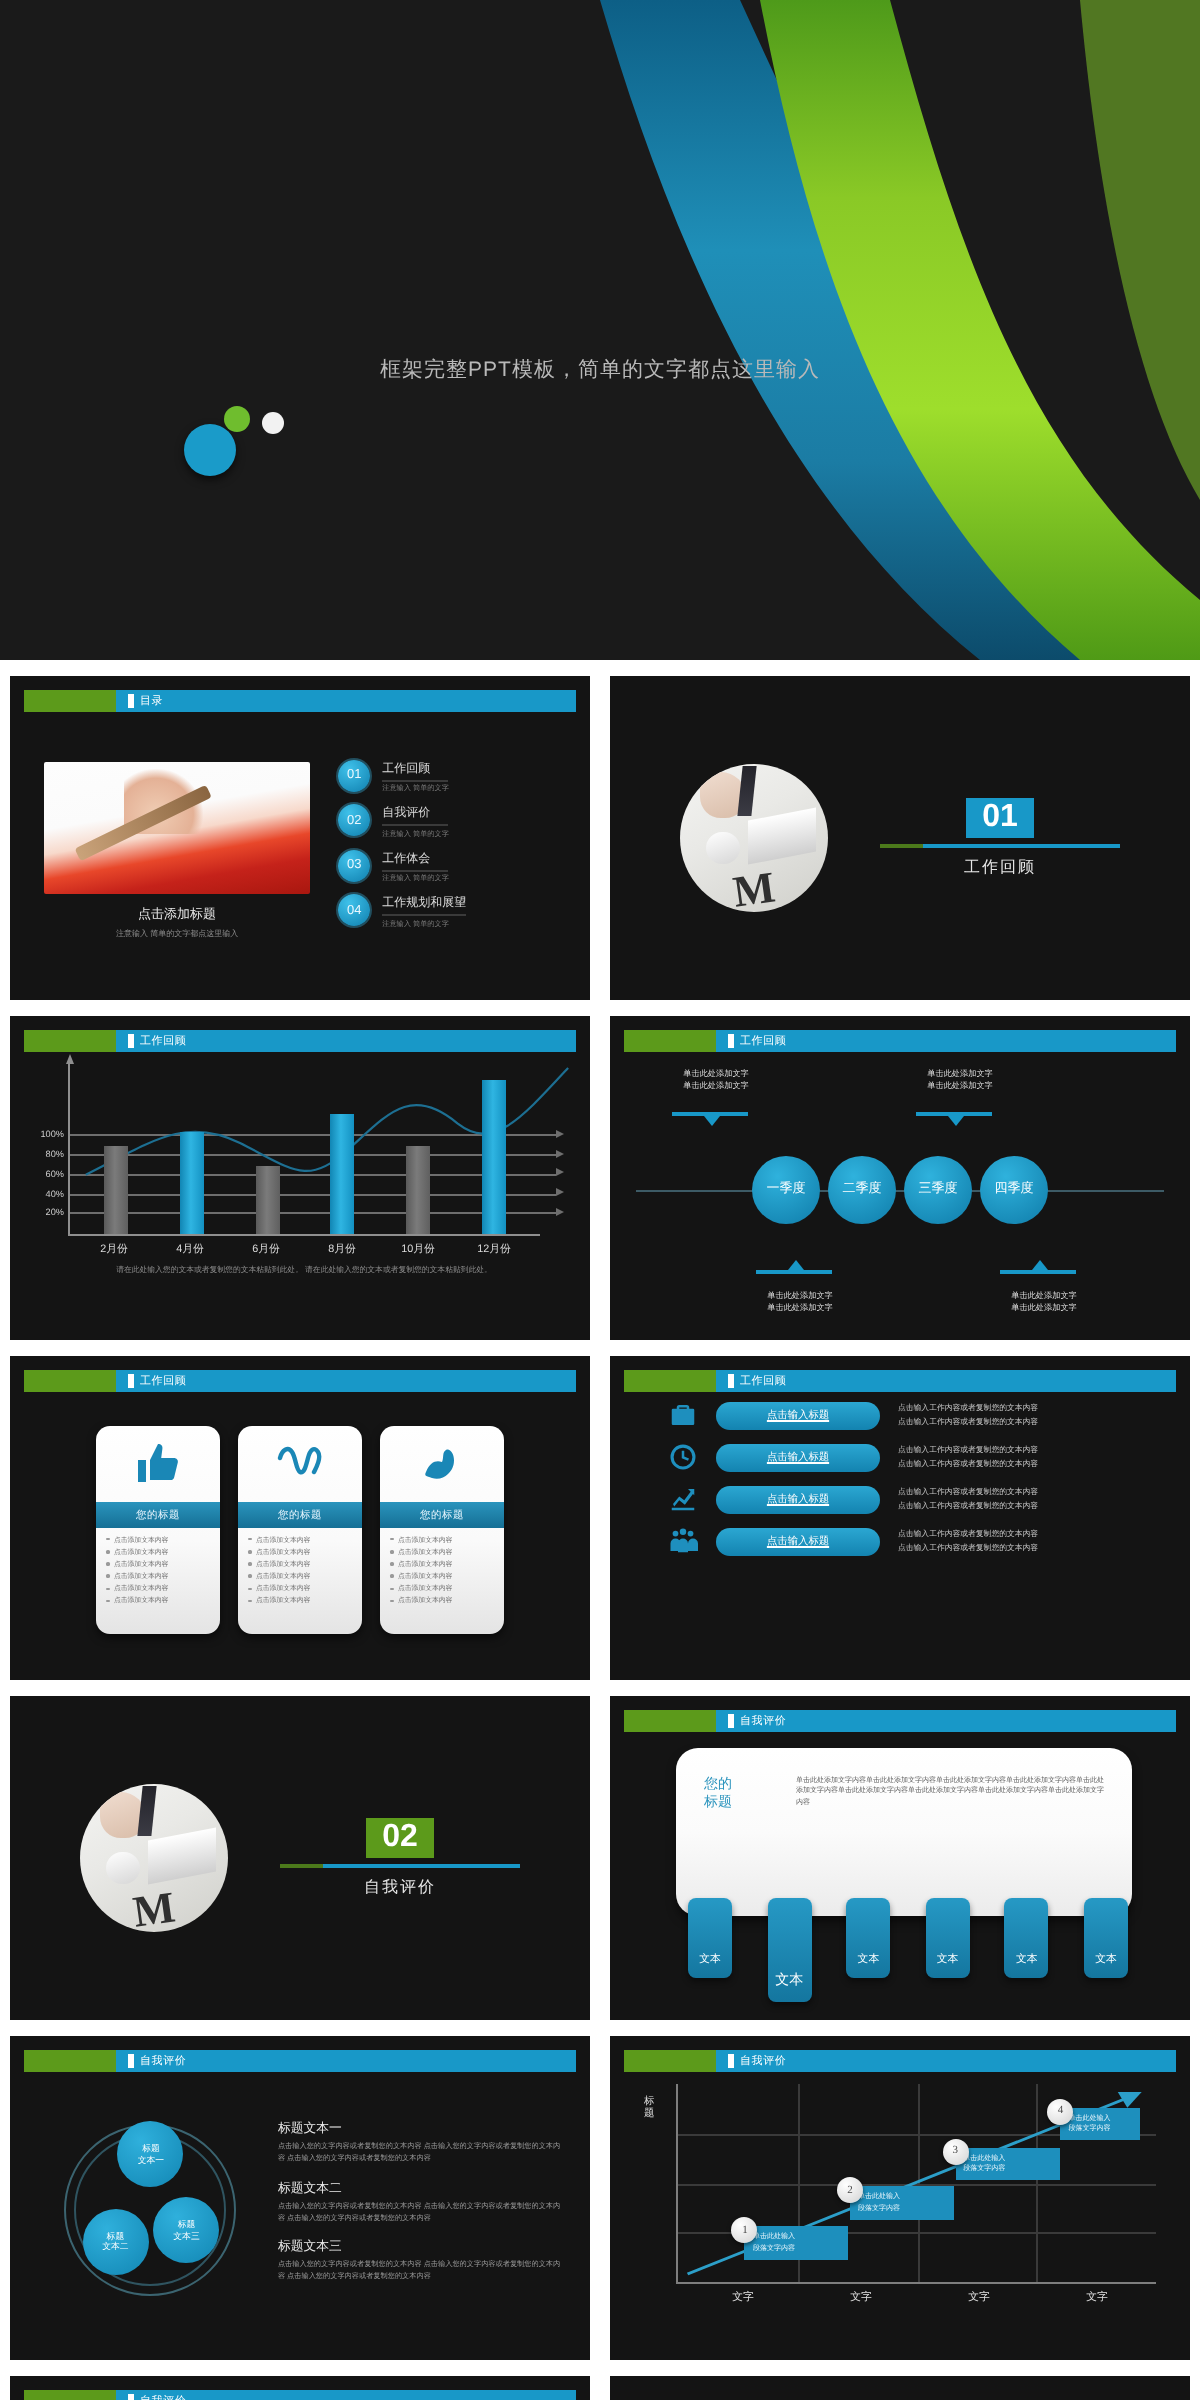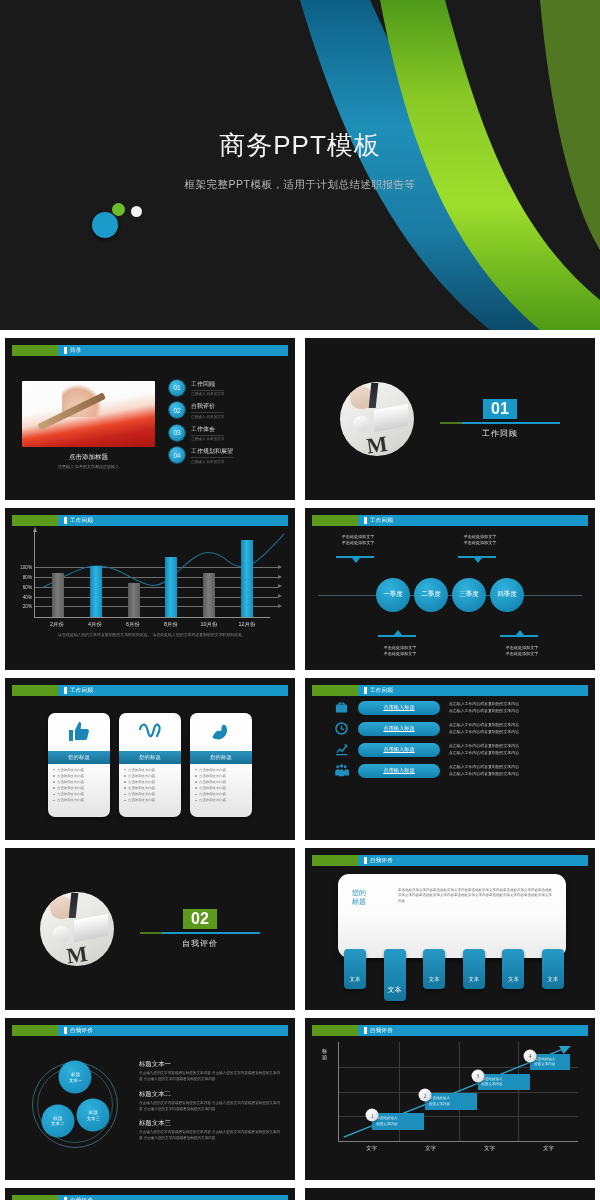--- a/index.html
+++ b/index.html
@@ -211,22 +211,21 @@
                 <stop offset="30%" stop-color="#8ac926"></stop>
               <stop offset="62%" stop-color="#9ede2c"></stop>
                 <stop offset="100%" stop-color="#4f9a16"></stop>
             </linearGradient>
           </defs>
           <path d="M130,0 C185,120 230,220 360,320 L360,330 L250,330 C150,250 95,120 60,0 Z" fill="url(#gblue)"></path>
           <path d="M205,0 C240,130 275,230 360,300 L360,330 L300,330 C205,250 165,130 140,0 Z" fill="url(#ggreen)"></path>
           <path d="M300,0 C310,110 330,200 360,250 L360,0 Z" fill="#7fc42a" opacity="0.55"></path>
         </svg>
       </div>
-      <div class="cover-title">商务PPT模板</div>
-      <div class="cover-sub">框架完整PPT模板，适用于计划总结述职报告等</div>
+      <div class="cover-sub">框架完整PPT模板，简单的文字都点这里输入</div>
       <div class="dots">
         <span class="dot-b"></span>
         <span class="dot-g"></span>
         <span class="dot-w"></span>
       </div>
     </div>
   </div>
 
   <div class="row">
 

